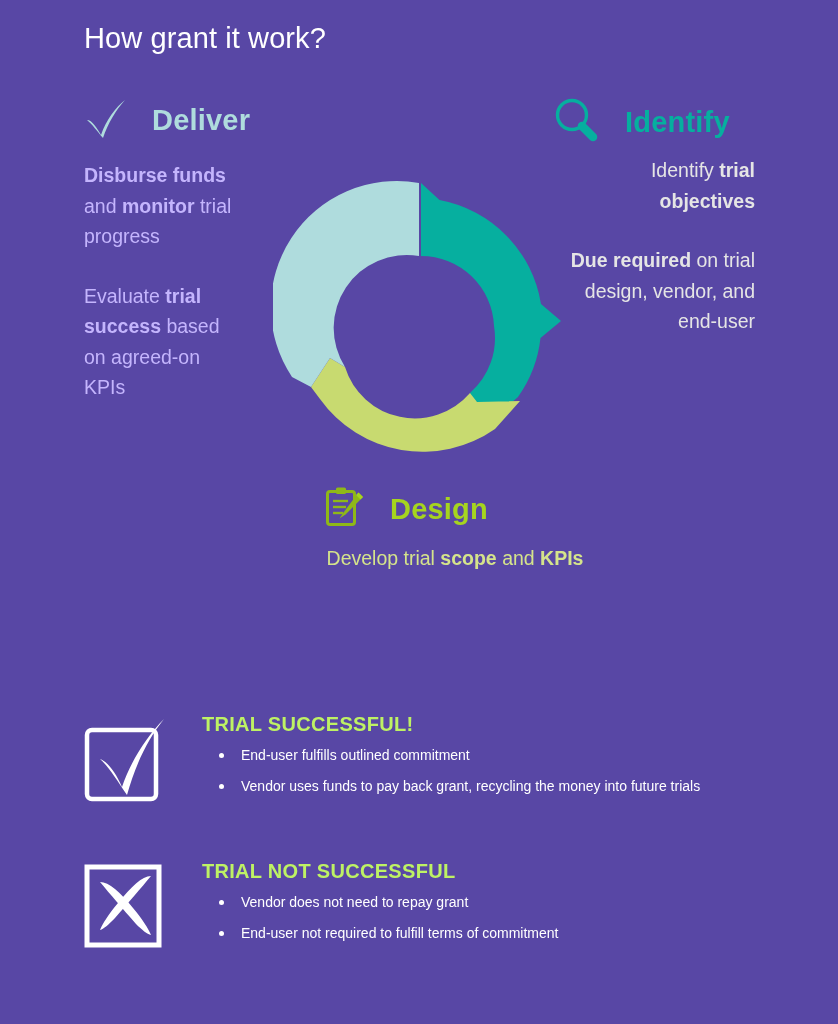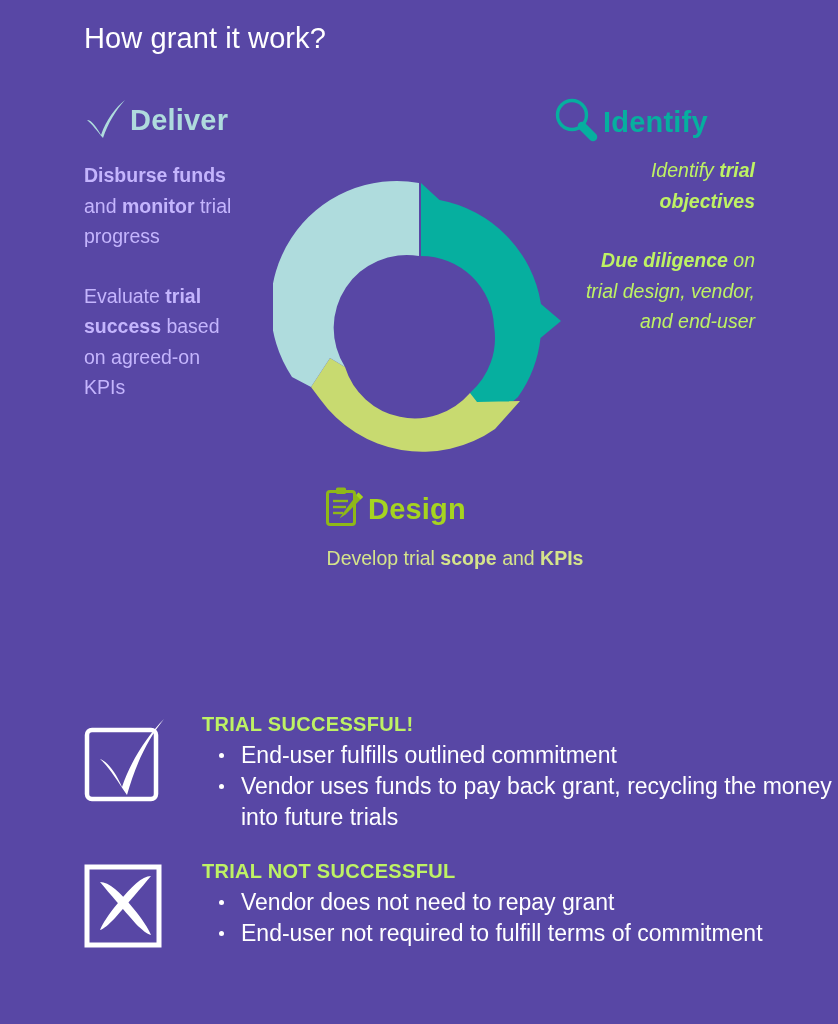--- a/index.html
+++ b/index.html
@@ -34,21 +34,21 @@
     color: #FFFFFF;
     letter-spacing: 0.1px;
     white-space: nowrap;
   }
 
   
   .sec-head {
     position: absolute;
     display: flex;
     align-items: center;
-    gap: 2px;
+    gap: 24px;
     white-space: nowrap;
   }
   .sec-head .label {
     font-size: 29px;
     font-weight: bold;
     letter-spacing: 0.2px;
   }
 
   #head-deliver { left: 84px; top: 98px; }
   #head-deliver .label { color: #AFDCDD; }
@@ -74,23 +74,22 @@
     top: 160px;
     width: 160px;
     color: #c4b5fd;
     text-align: left;
   }
 
   #col-identify {
     right: 83px;
     top: 155px;
     width: 186px;
-    color: #bef264;
+    color: #e5e5e5;
     text-align: right;
-    font-style: italic;
   }
 
   #col-design {
     left: 270px;
     top: 543px;
     width: 370px;
     color: #D5E48B;
     text-align: center;
   }
   #col-design b { color: #D5E48B; }
@@ -135,21 +134,21 @@
   }
 
   .outcome ul {
     list-style: none;
     margin: 0;
     padding: 0;
   }
   .outcome li {
     position: relative;
     padding-left: 39px;
-    font-size: 23px;
+    font-size: 14px;
     line-height: 31px;
     color: #FFFFFF;
     font-weight: 400;
   }
   .outcome li::before {
     content: "";
     position: absolute;
     left: 17px;
     top: 13px;
     width: 5px;
@@ -203,21 +202,21 @@
     <span class="label">Design</span>
   </div>
 
   <div class="col" id="col-deliver">
       <p><b>Disburse funds</b><span> and </span><b>monitor</b><span> trial progress</span></p>
       <p><span>Evaluate </span><b>trial success</b><span> based on agreed-on KPIs</span></p>
     </div>
 
   <div class="col" id="col-identify">
       <p><span>Identify </span><b>trial objectives</b></p>
-      <p><b>Due diligence</b><span> on trial design, vendor, and end-user</span></p>
+      <p><b>Due required</b><span> on trial design, vendor, and end-user</span></p>
     </div>
 
   <div class="col" id="col-design">
       <p><span>Develop trial </span><b>scope</b><span> and </span><b>KPIs</b></p>
     </div>
 
   <div class="cycle">
     <svg viewBox="0 0 290 290" aria-hidden="true">
       <g>
 

